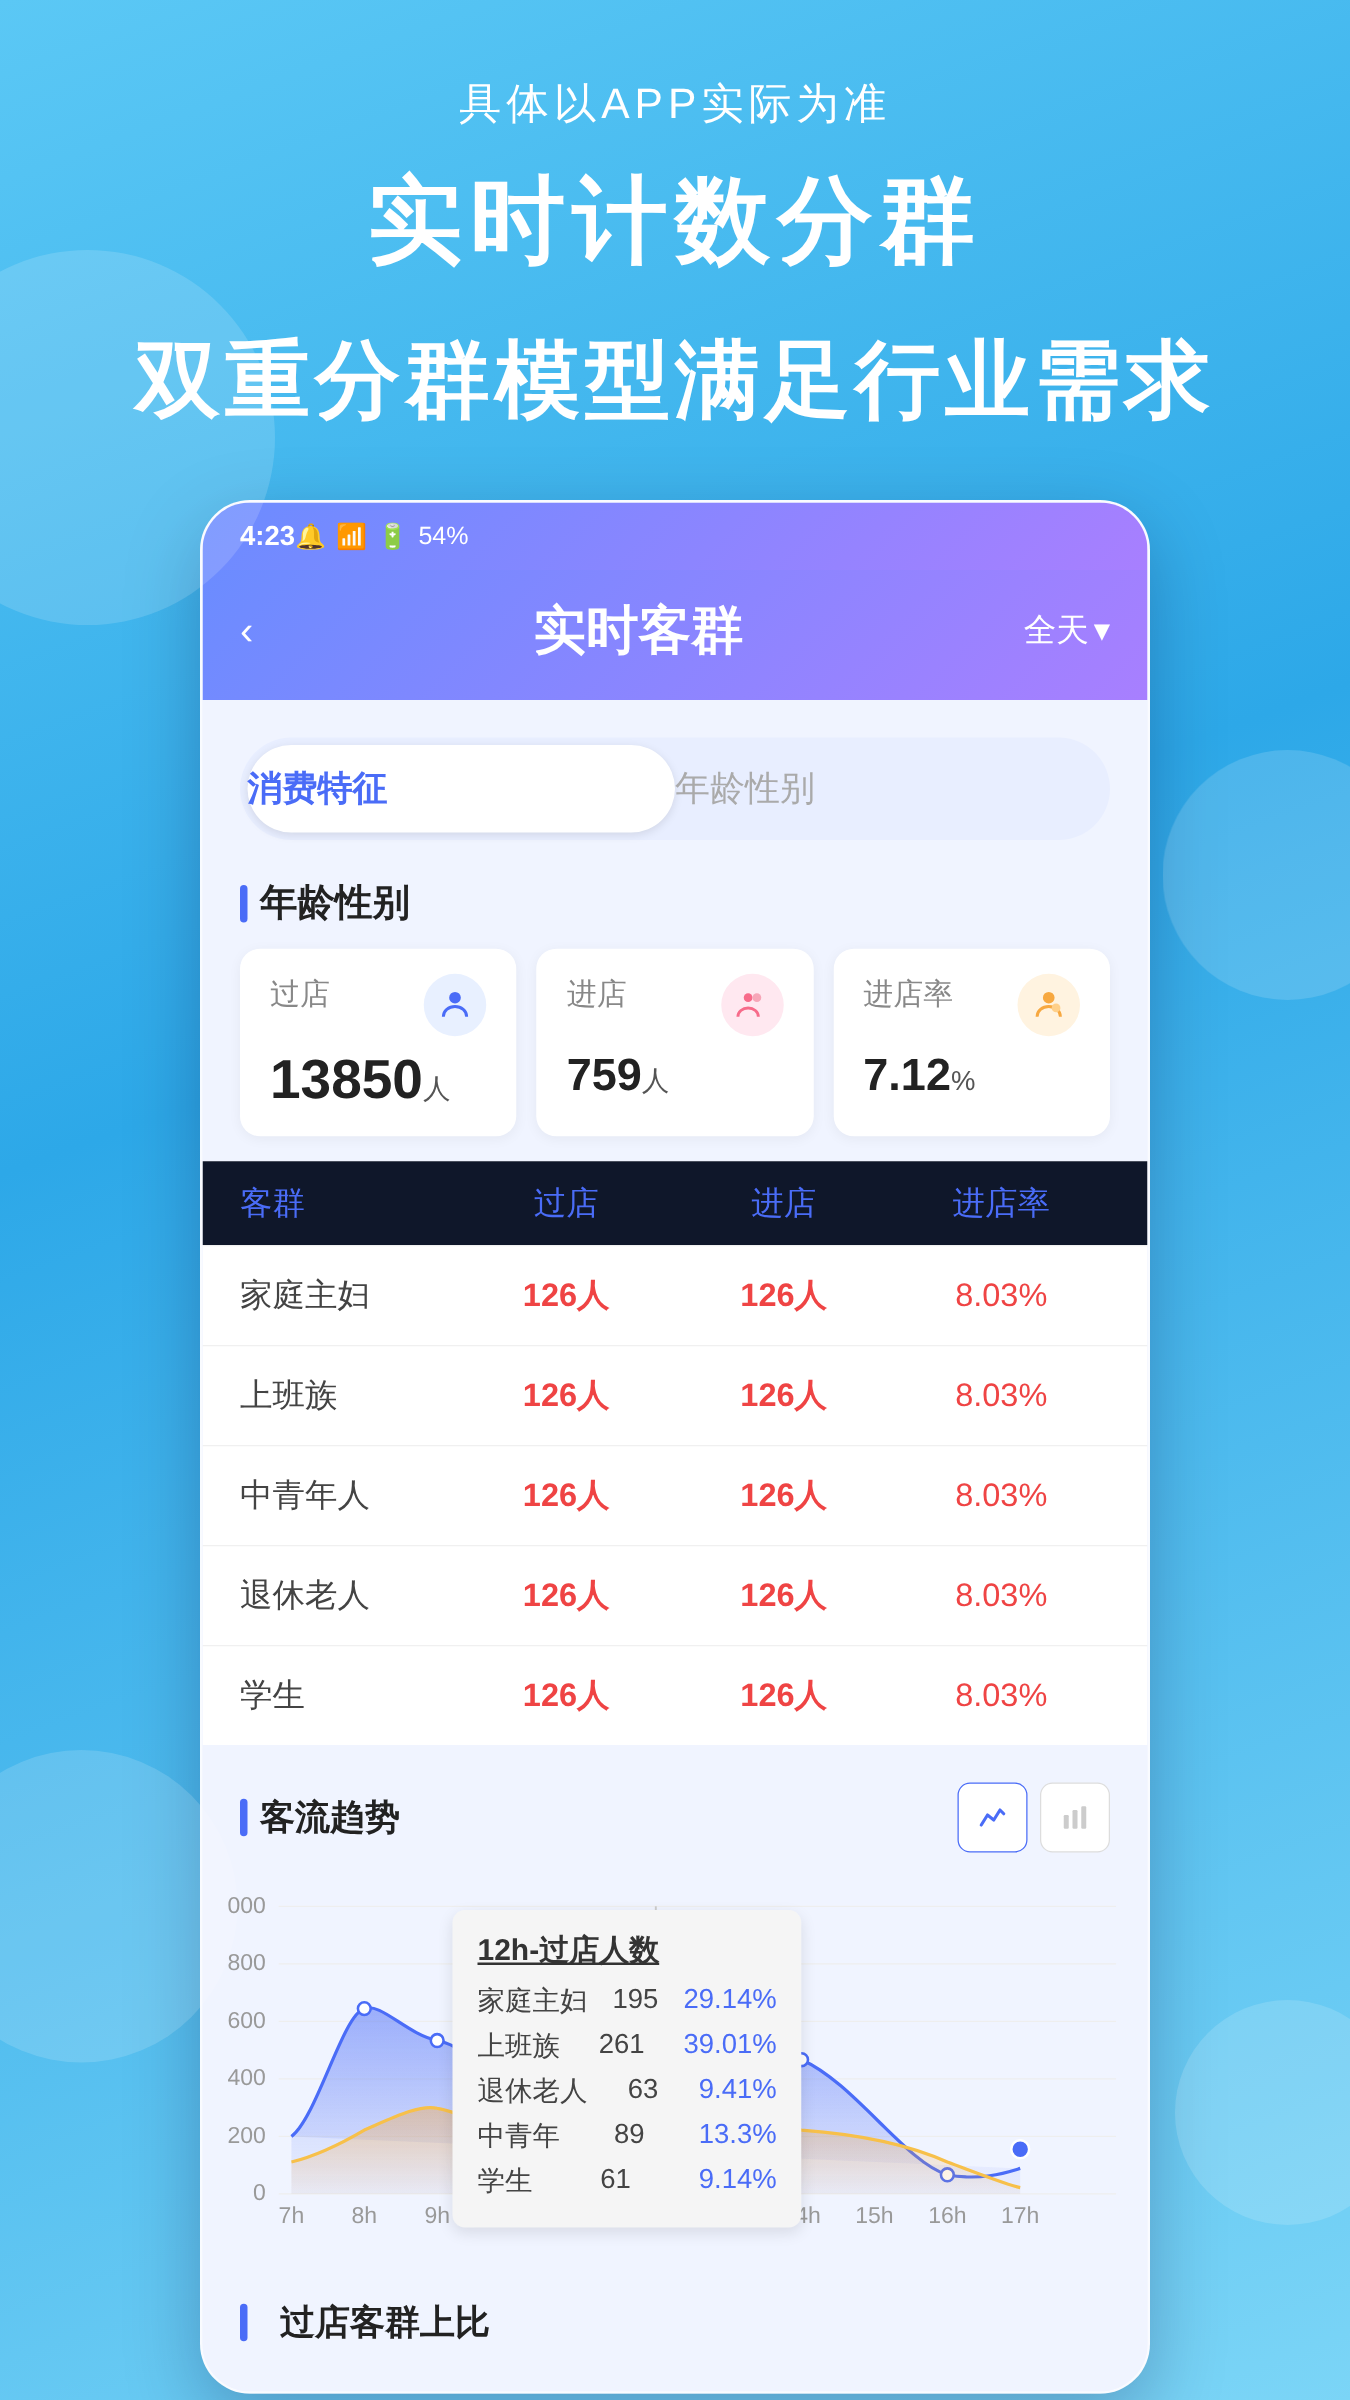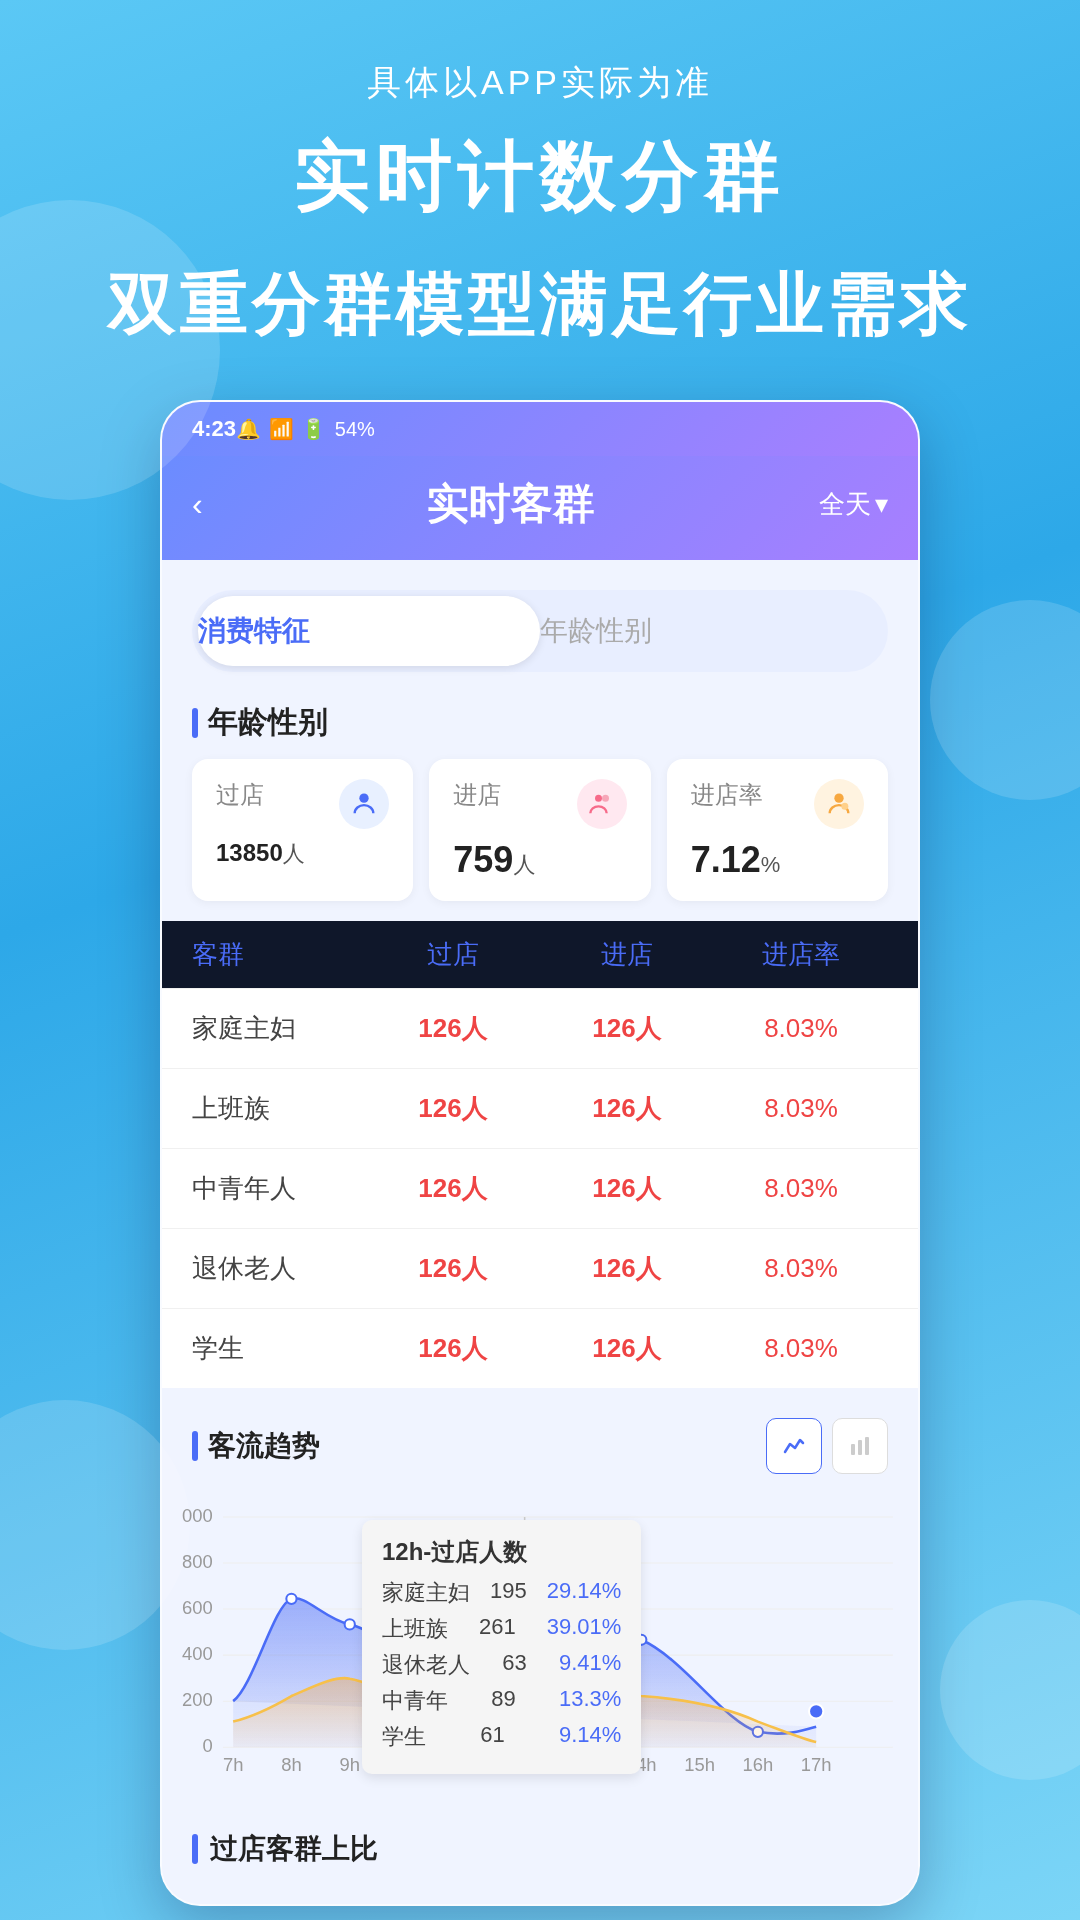--- a/index.html
+++ b/index.html
@@ -301,20 +301,21 @@
       font-size: 22px;
       box-shadow: 0 4px 12px rgba(0,0,0,0.1);
       min-width: 260px;
     }
 
     .tooltip-title {
       font-size: 24px;
       font-weight: 600;
       color: #333;
       margin-bottom: 10px;
+      text-decoration: underline;
     }
 
     .tooltip-row {
       display: flex;
       justify-content: space-between;
       gap: 20px;
       margin: 6px 0;
       font-size: 22px;
       color: #444;
     }
@@ -322,21 +323,21 @@
     .tooltip-pct {
       color: #4a6cf7;
       font-weight: 500;
     }
 
     
     .bottom-section {
       padding: 16px 30px;
       display: flex;
       align-items: center;
-      gap: 12px;
+      gap: 26px;
       text-align: center;
     }
 
     .bottom-section-text {
       font-size: 28px;
       font-weight: 700;
       color: #222;
     }
 
     
@@ -401,21 +402,21 @@
         <div class="stat-header">
           <span class="stat-label">过店</span>
           <div class="stat-icon blue">
             <svg width="28" height="28" viewBox="0 0 24 24" fill="none">
               <circle cx="12" cy="7" r="4" fill="#4a6cf7"></circle>
               <path d="M4 20c0-4 3.6-7 8-7s8 3 8 7" stroke="#4a6cf7" stroke-width="2" fill="none"></path>
             </svg>
           </div>
         </div>
         <div>
-          <span style="font-size:24px;font-weight:700;color:#222;">13850</span><span class="stat-unit">人</span>
+          <span style="font-size:44px;font-weight:700;color:#222;">13850</span><span class="stat-unit">人</span>
         </div>
       </div>
 
       <div class="stat-card">
         <div class="stat-header">
           <span class="stat-label">进店</span>
           <div class="stat-icon pink">
             <svg width="28" height="28" viewBox="0 0 24 24" fill="none">
               <circle cx="9" cy="7" r="3" fill="#f76b8a"></circle>
               <circle cx="15" cy="7" r="3" fill="#f7a6b8"></circle>

